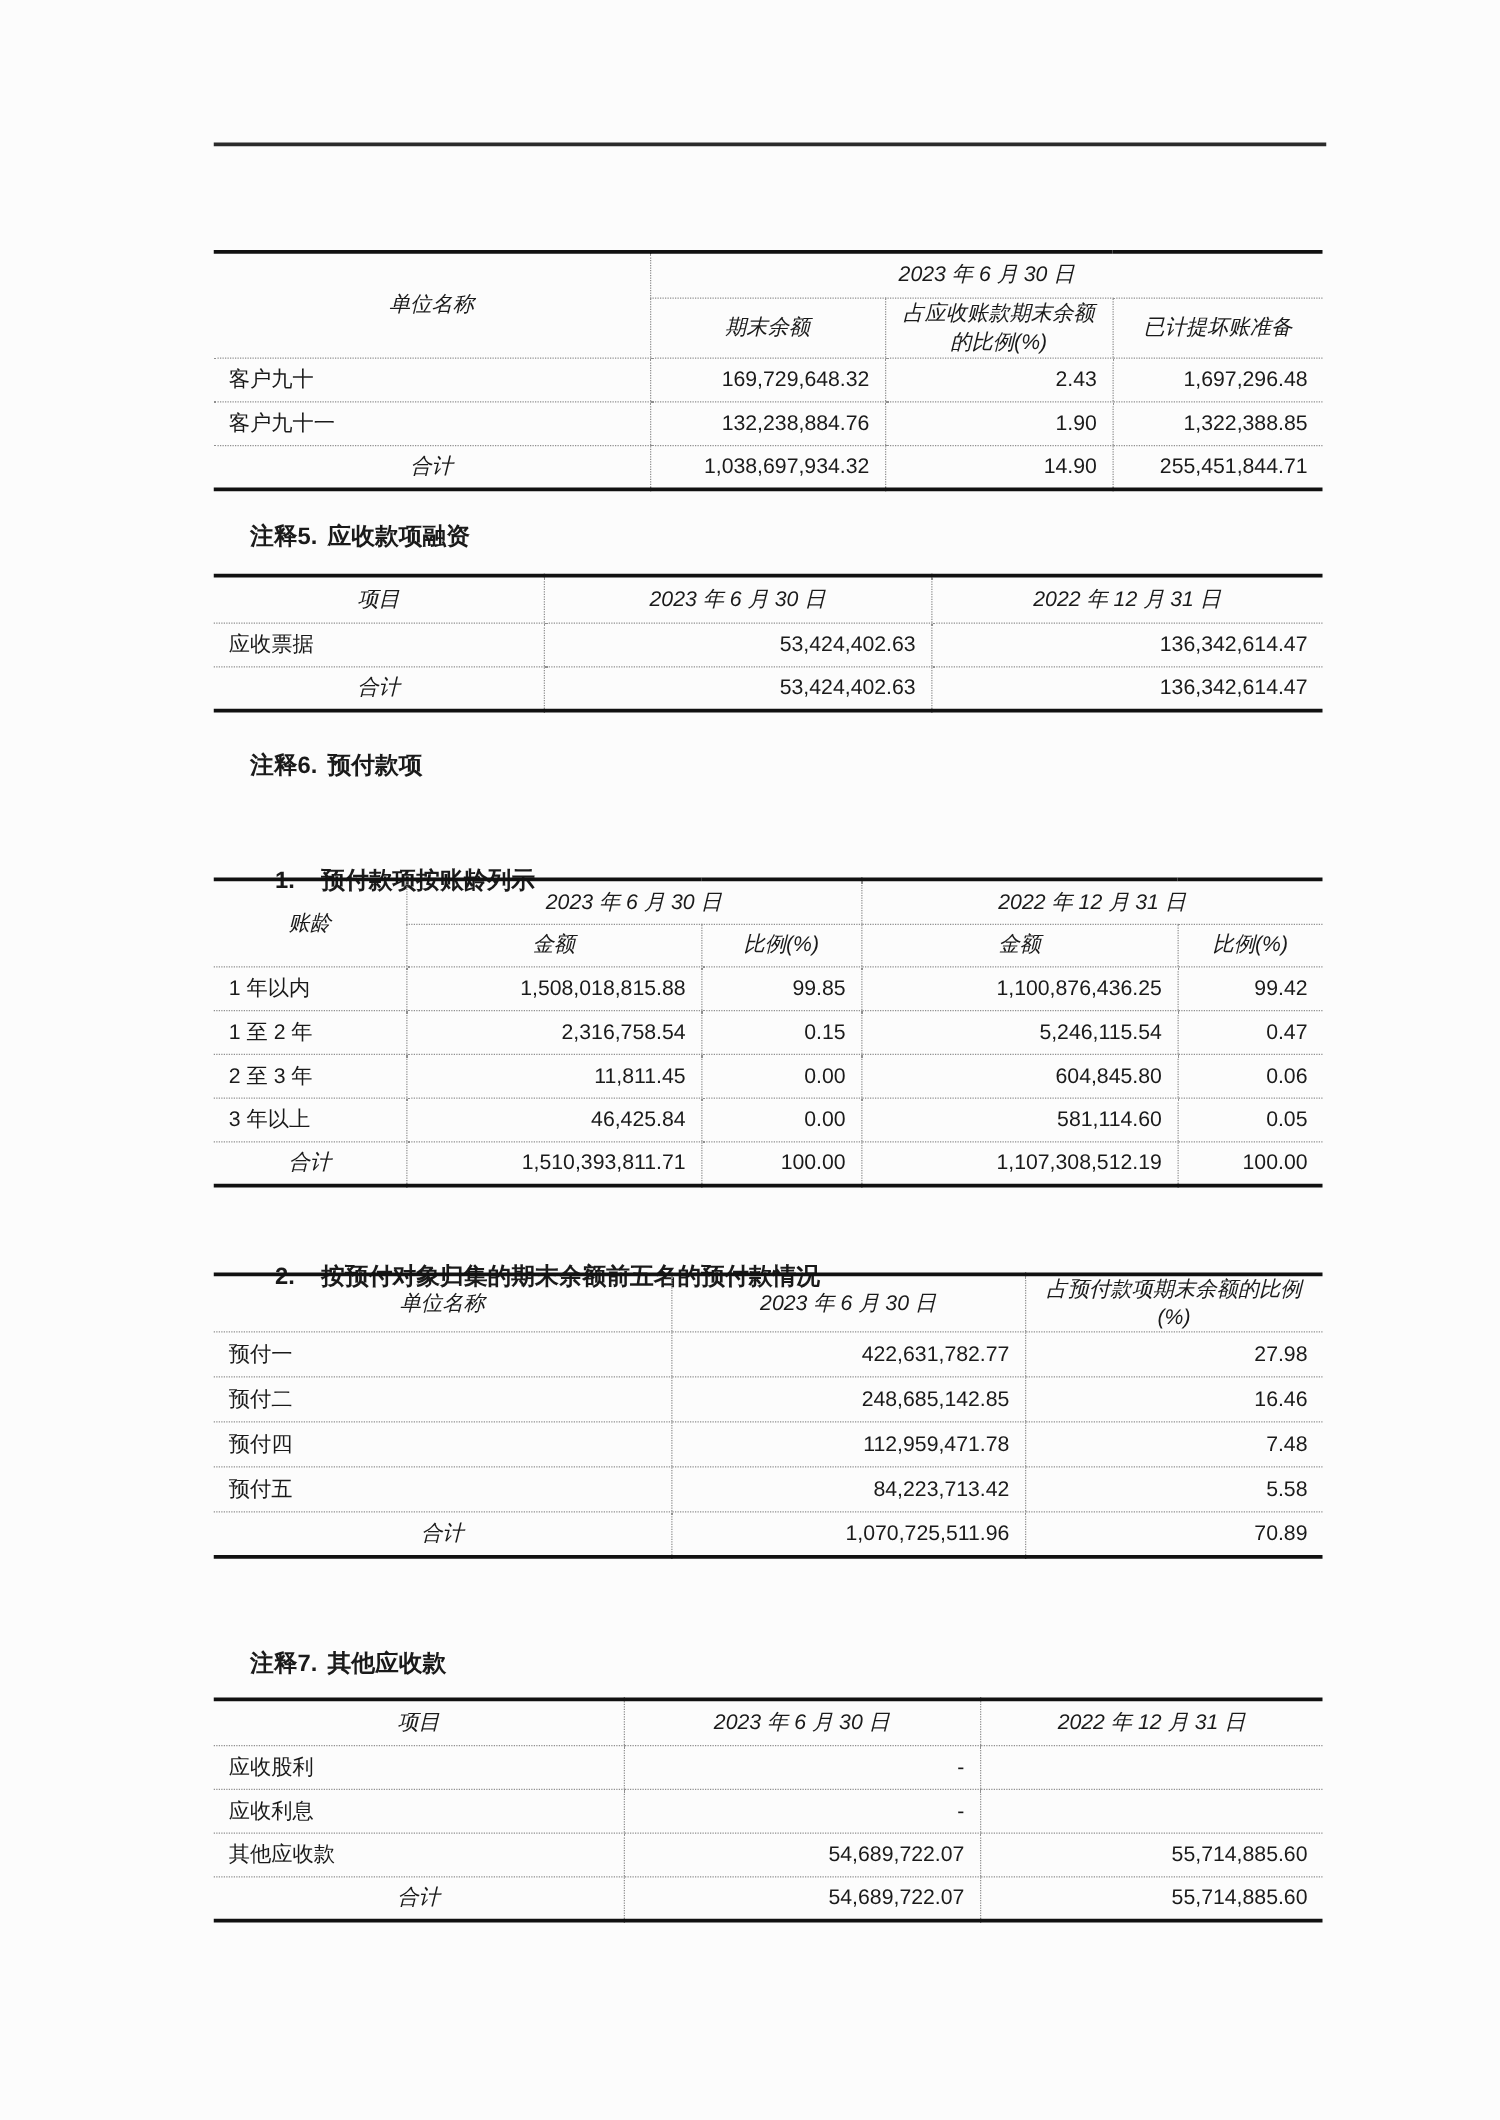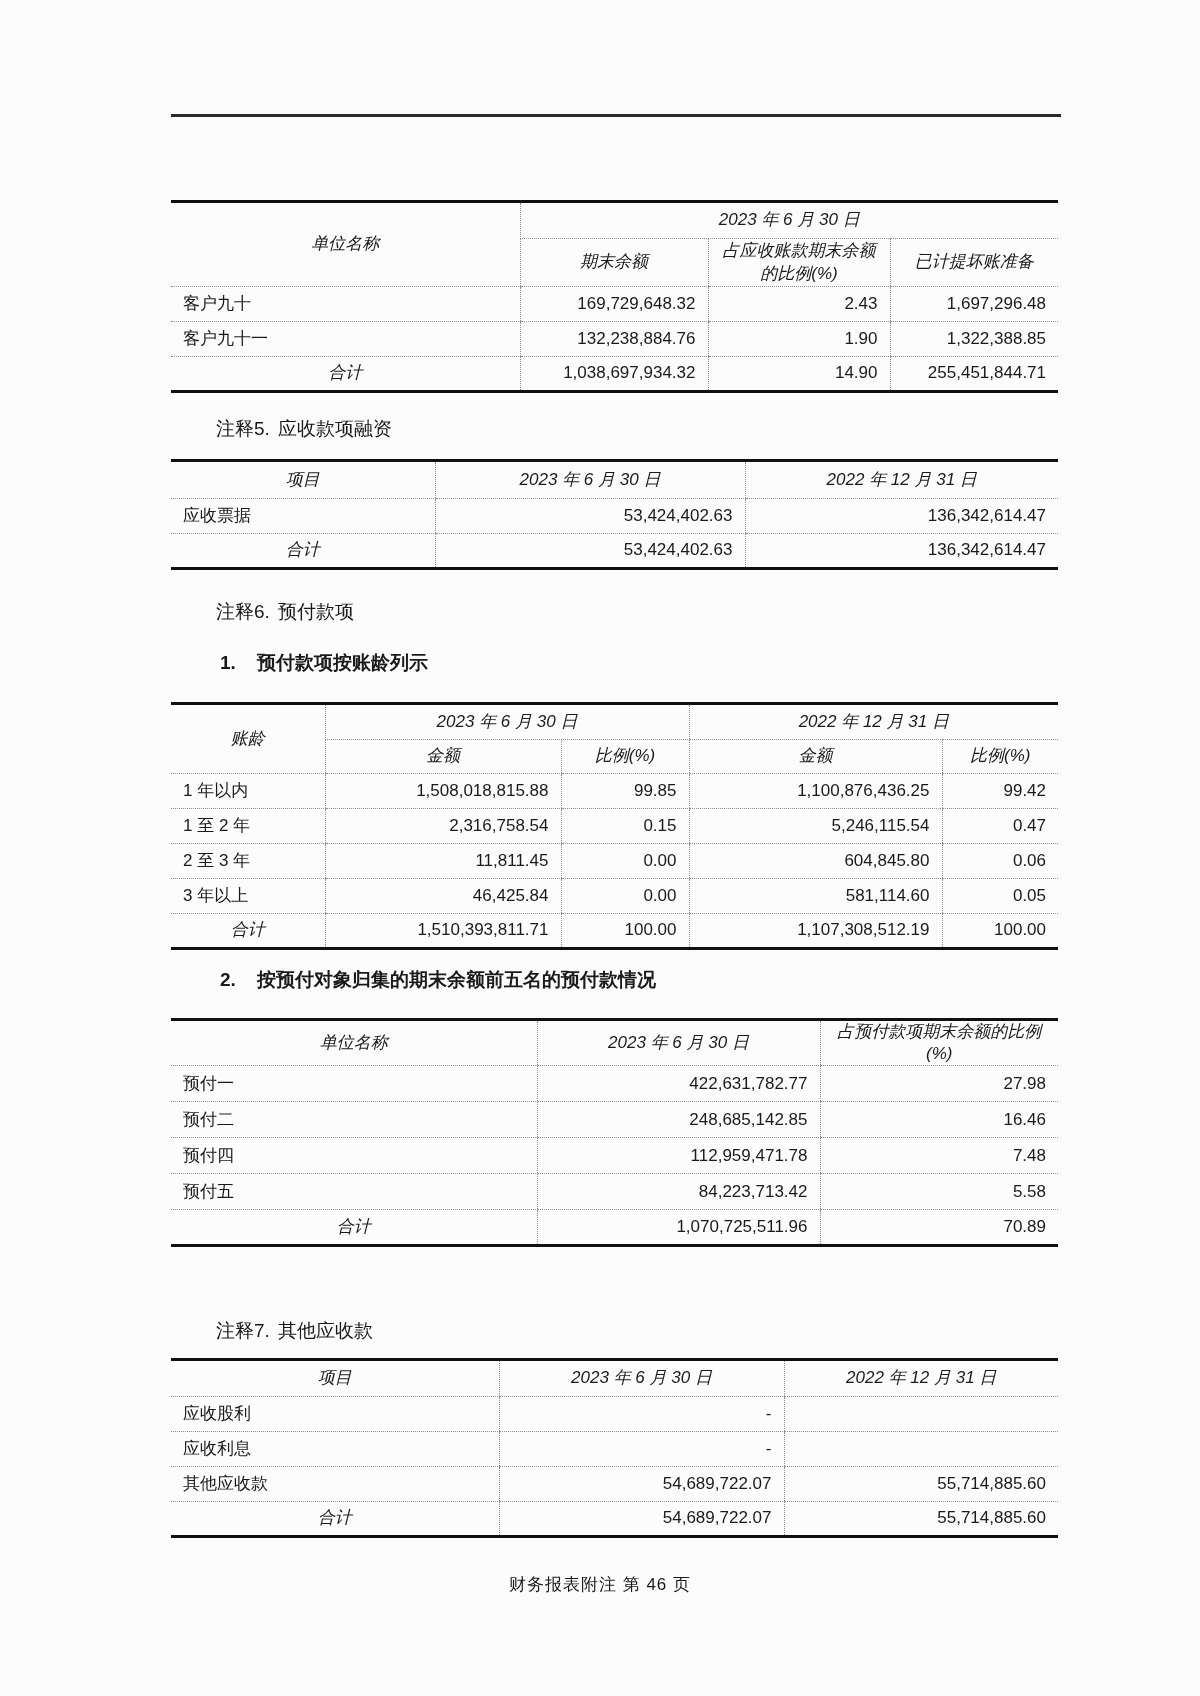--- a/index.html
+++ b/index.html
@@ -3,23 +3,23 @@
 <meta charset="utf-8">
 <style>
   html,body{margin:0;padding:0;background:#e8e8e8;}
   .page{
     position:relative;width:1200px;height:1696px;margin:0 auto;
     background:#fcfcfc;color:#1a1a1a;
     font-family:"Liberation Sans","DejaVu Sans",sans-serif;
     overflow:hidden;
   }
   .top-rule{position:absolute;left:171px;width:890px;height:3px;background:#2b2b2b;}
-  .heading{position:absolute;left:216px;font-size:19px;font-weight:normal;white-space:nowrap;}
+  .heading{position:absolute;left:200px;font-size:19px;font-weight:bold;white-space:nowrap;}
   .heading .no{display:inline-block;min-width:62px;}
-  .subheading{position:absolute;left:220px;font-size:19px;font-weight:bold;white-space:nowrap;}
+  .subheading{position:absolute;left:220px;font-size:19px;font-weight:bold;white-space:nowrap;margin-top:41px;}
   .subheading .no{display:inline-block;min-width:37px;}
   table.fin{
     position:absolute;left:171px;width:887px;
     border-collapse:collapse;table-layout:fixed;
     border-top:3px solid #111;border-bottom:3px solid #111;
     font-size:17px;
   }
   table.fin th,table.fin td{
     padding:0 12px;font-weight:normal;vertical-align:middle;
     overflow:hidden;line-height:1.3;
@@ -250,15 +250,14 @@
       <td class="num bl bb">55,714,885.60</td>
     </tr>
     <tr style="height:35px">
       <td class="c">合计</td>
       <td class="num bl">54,689,722.07</td>
       <td class="num bl">55,714,885.60</td>
     </tr>
   </tbody>
     </table>
 
-  <div class="footer" style="top:1573px;">财务报表附注 第 46 页</div>
 
 </div>
 
 </body></html>

